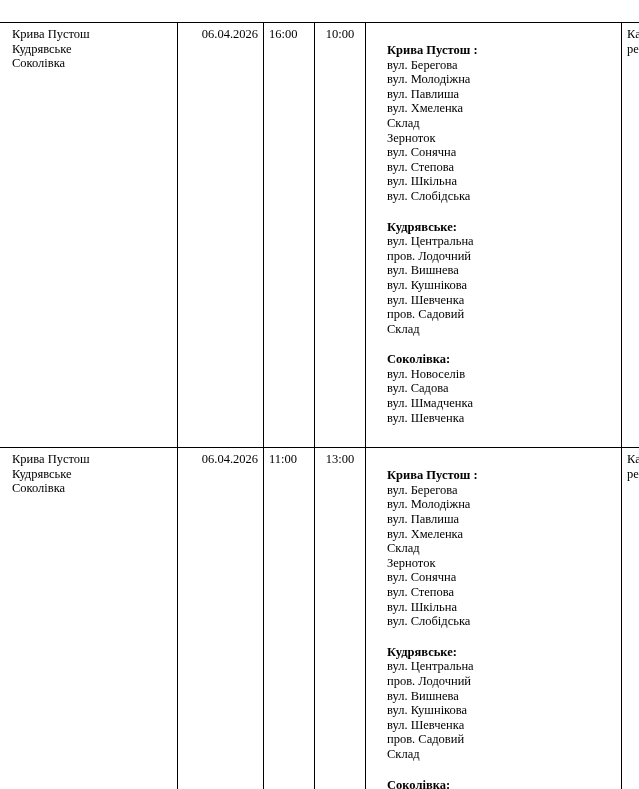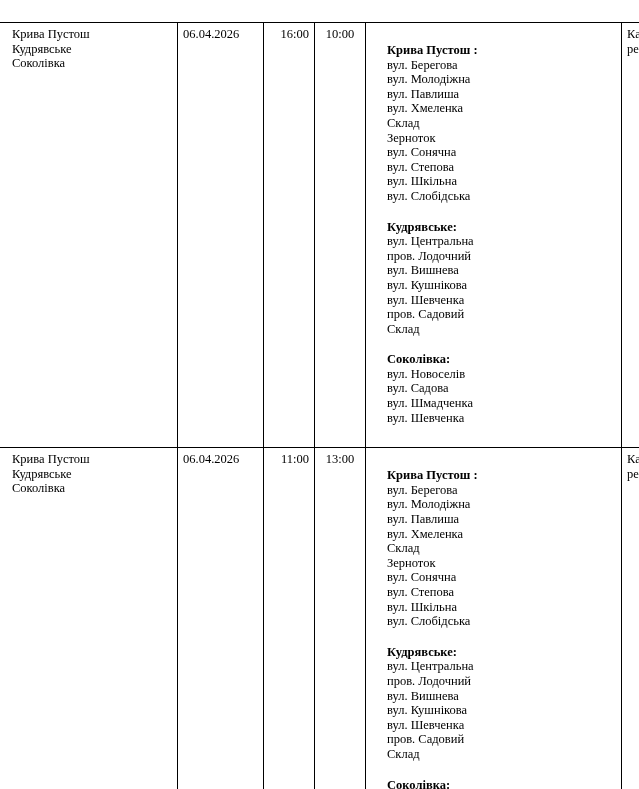--- a/index.html
+++ b/index.html
@@ -38,22 +38,22 @@
     table-layout: fixed;
   }
   table.outage-table td {
     border: 1px solid #000000;
     vertical-align: top;
     padding: 4px 5px 6px 5px;
     font-size: 12.5px;
     line-height: 14.6px;
   }
   td.col-area     { width: 160px; }
-  td.col-date     { width: 75px;  text-align: left; }
-  td.col-from     { width: 40px;  text-align: right; }
+  td.col-date     { width: 75px;  text-align: right; }
+  td.col-from     { width: 40px;  text-align: left; }
   td.col-to       { width: 40px;  text-align: center; }
   td.col-streets  { width: 245px; }
   td.col-reason   { width: 77px; }
 
   
   table.outage-table tr td:first-child { border-left: none; padding-left: 12px; }
   table.outage-table tr td:last-child  { border-right: none; }
 
   .area-lines div,
   .reason-lines div {

